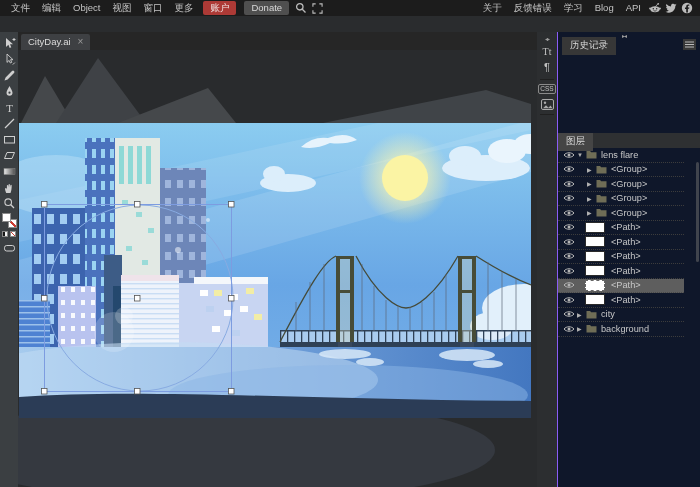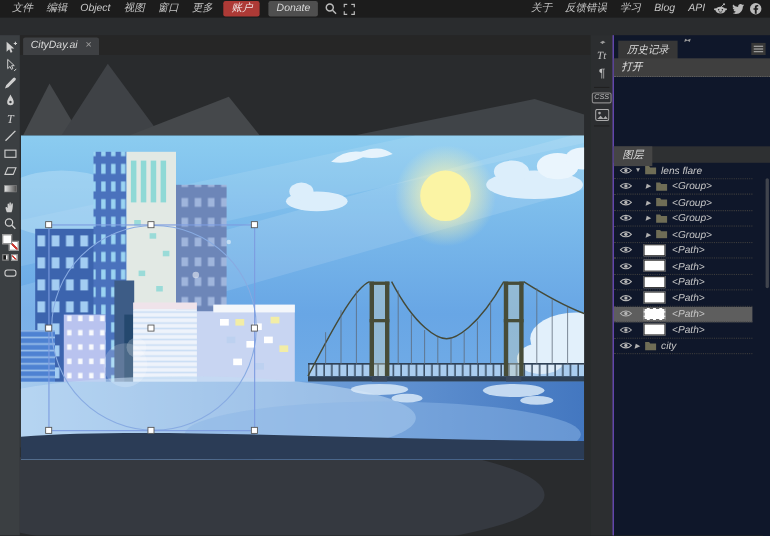--- a/index.html
+++ b/index.html
@@ -1,17 +1,17 @@
 <!DOCTYPE html>
 <html><head>
 <meta charset="utf-8">
 <style>
   html,body{margin:0;padding:0;background:#1a1a1a;}
   .app{position:relative;width:700px;height:487px;overflow:hidden;background:#2a2c2e;
-       font-family:"Liberation Sans",sans-serif;font-size:9.5px;color:#c8c8c8;font-style:italic;
+       font-family:"Liberation Sans",sans-serif;font-size:9.5px;color:#c8c8c8;
        -webkit-font-smoothing:antialiased;}
   
   .menubar{position:absolute;left:0;top:0;right:0;height:16px;background:#1c1c1c;
            display:flex;align-items:center;padding:0 5px;gap:0;z-index:30;}
   .m-item{padding:0 6px;color:#c4c4c4;line-height:16px;white-space:nowrap;cursor:default;}
   .account-btn{background:#ad3a36;color:#f0e4e4;padding:1px 7px;border-radius:2px;margin:0 4px;line-height:12px;}
   .donate-btn{background:#4f4f4f;color:#d8d8d8;padding:1px 7px;border-radius:2px;margin:0 4px;line-height:12px;}
   .m-icon{display:flex;align-items:center;justify-content:center;width:16px;height:16px;}
   .m-spacer{flex:1;}
   .m-right{display:flex;align-items:center;}
@@ -430,23 +430,20 @@
   </div>
 
   <div class="rightpanel">
     <span class="hist-collapse">▸◂</span>
     <span class="hist-tab">历史记录</span>
     <span class="hist-menu">
       <svg width="9" height="7" viewBox="0 0 9 7">
           <path d="M0 1h9M0 3.5h9M0 6h9" stroke="#bbb" stroke-width="1"></path>
         </svg>
     </span>
-    <div class="hist-row">
-      <span>打开</span>
-    </div>
 
     <div class="layers-head">
       <span class="layers-tab">图层</span>
     </div>
 
     <div class="layer-list">
 
       <div class="lrow">
         <span class="eye">
             <svg width="12" height="8" viewBox="0 0 12 8">
@@ -613,19 +610,34 @@
           </span>
         <span class="tri">▶</span>
         <span class="folder">
             <svg width="11" height="9" viewBox="0 0 11 9">
               <path d="M0.5 1h3.6l1 1.3h5.4v6.2H0.5z" fill="#6f6d56"></path>
             </svg>
           </span>
         <span class="llabel">city</span>
       </div>
 
+      <div class="lrow">
+        <span class="eye">
+            <svg width="12" height="8" viewBox="0 0 12 8">
+              <path d="M1 4C3.4 1 8.6 1 11 4C8.6 7 3.4 7 1 4Z" fill="none" stroke="#b5b5b5"></path>
+              <circle cx="6" cy="4" r="1.5" fill="#b5b5b5"></circle>
+            </svg>
+          </span>
+        <span class="tri">▶</span>
+        <span class="folder">
+            <svg width="11" height="9" viewBox="0 0 11 9">
+              <path d="M0.5 1h3.6l1 1.3h5.4v6.2H0.5z" fill="#6f6d56"></path>
+            </svg>
+          </span>
+        <span class="llabel">background</span>
+      </div>
 
     </div>
 
     <span class="scrollthumb"></span>
   </div>
 
 </div>
 
 </body></html>

